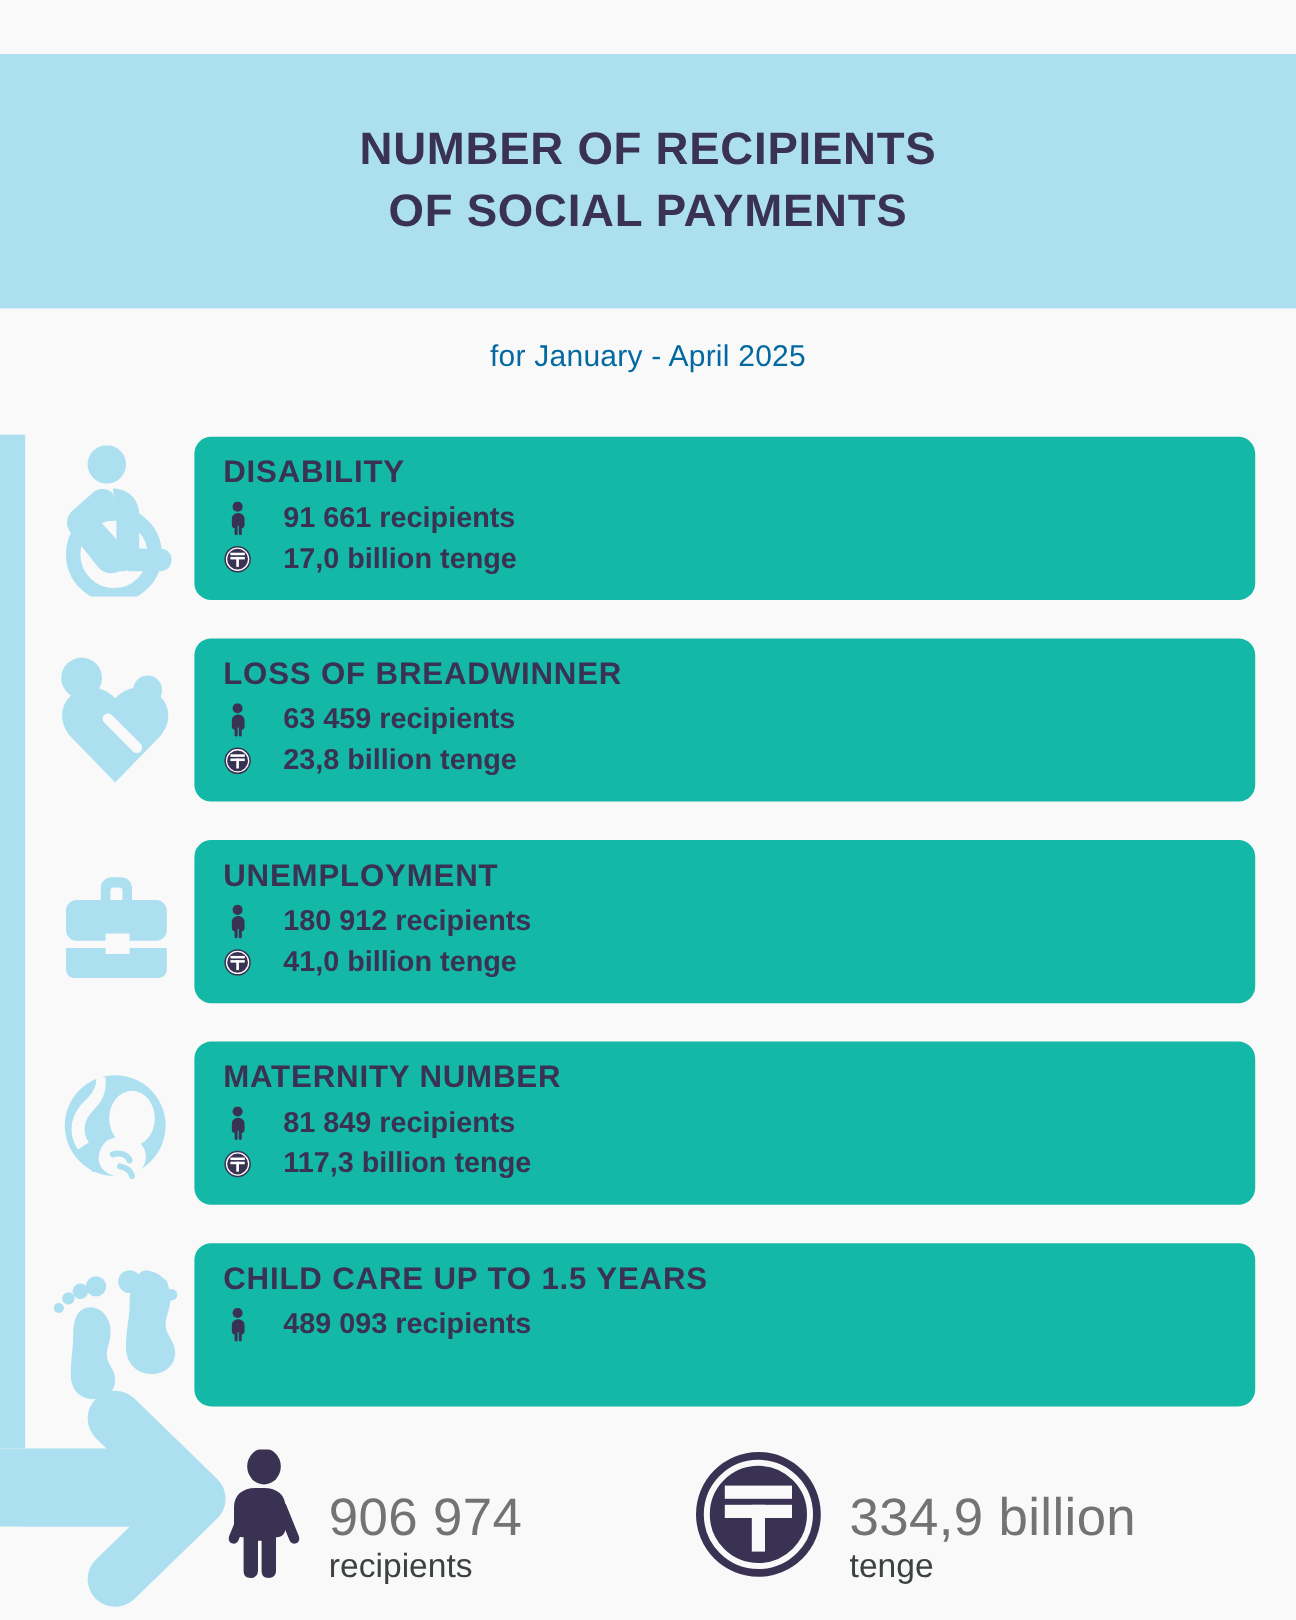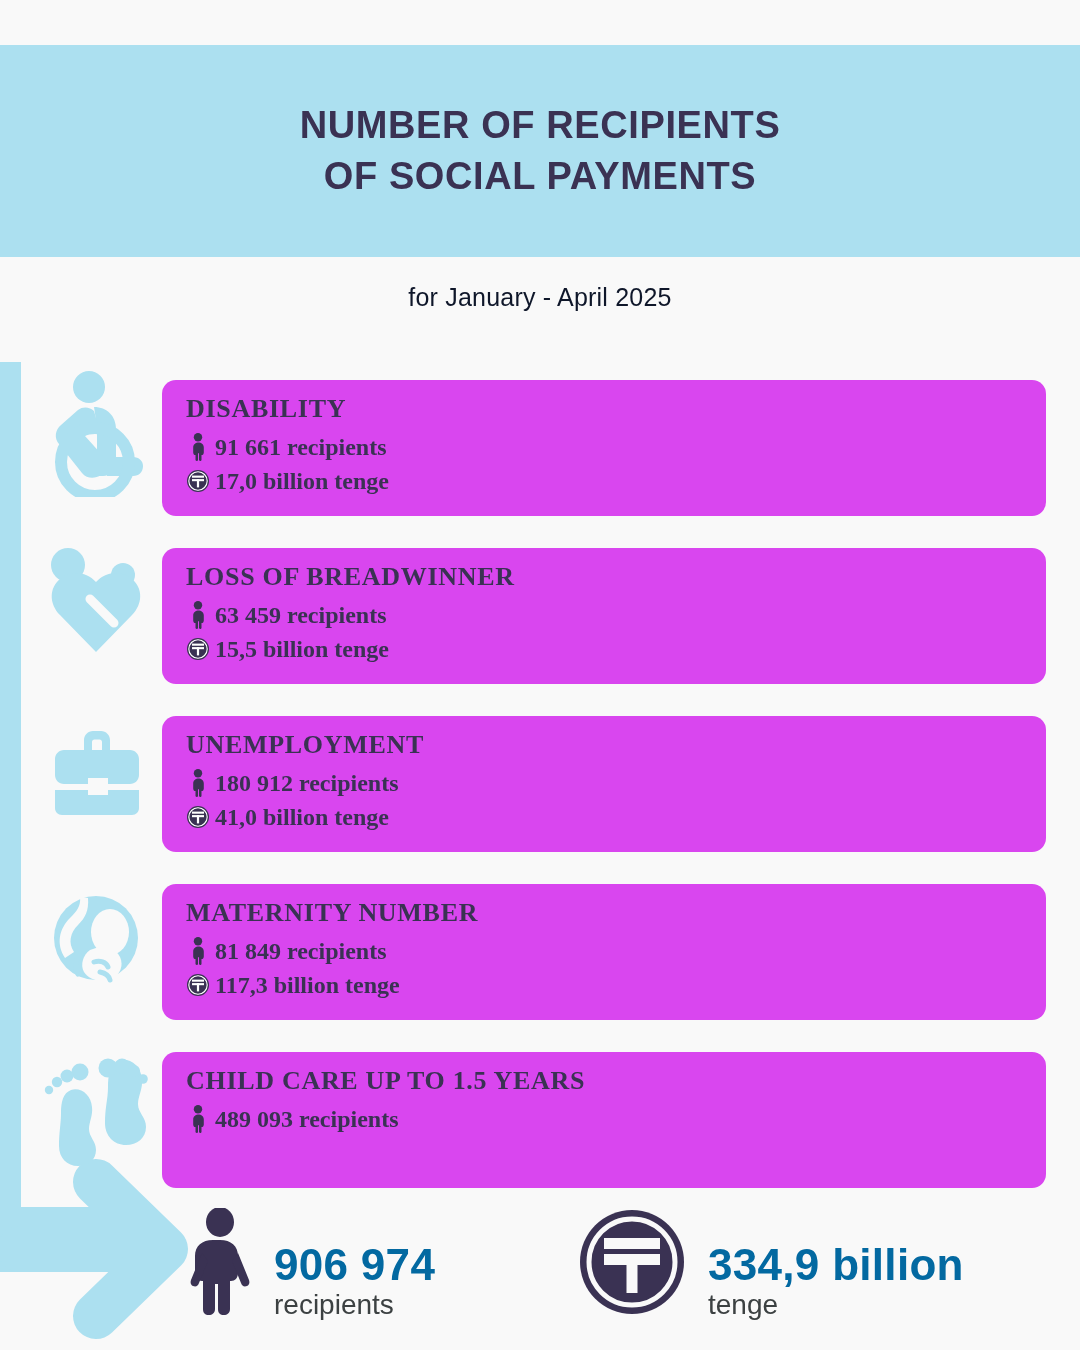--- a/index.html
+++ b/index.html
@@ -36,21 +36,21 @@
   }
   .header-title .line { display: block; }
 
   .subtitle {
     position: absolute;
     left: 0;
     top: 283px;
     width: 1080px;
     text-align: center;
     font-size: 25px;
-    color: #0f172a;
+    color: #0369a1;
     letter-spacing: 0.2px;
   }
 
   
   .rail {
     position: absolute;
     left: 0;
     top: 362px;
     width: 200px;
     height: 985px;
@@ -74,41 +74,40 @@
     top: 0;
     width: 112px;
     height: 140px;
     display: flex;
     align-items: center;
     justify-content: center;
   }
   .card {
     position: absolute;
     left: 162px;
-    top: 16px;
+    top: 0;
     width: 884px;
     height: 136px;
-    background: #d946ef;
+    background: #14b8a6;
     border-radius: 14px;
     padding: 14px 0 0 24px;
-    font-family: Liberation Serif, serif;
   }
   .card.wide  { left: 162px; width: 884px; }
 
   .card-title {
     font-size: 26px;
     font-weight: bold;
     letter-spacing: 0.7px;
     color: #3A3253;
     margin-bottom: 6px;
   }
   .stat {
     display: flex;
     align-items: center;
-    gap: 5px;
+    gap: 26px;
     font-size: 24px;
     font-weight: bold;
     color: #3A3253;
     line-height: 1.42;
   }
   .stat .glyph {
     width: 24px;
     display: flex;
     align-items: center;
     justify-content: center;
@@ -127,22 +126,22 @@
     position: absolute;
     display: flex;
     align-items: center;
     gap: 22px;
   }
   .total-people { left: 188px; top: 8px; }
   .total-money  { left: 578px; top: 8px; }
 
   .total-text .big {
     font-size: 44px;
-    font-weight: bold;
-    color: #0369a1;
+    font-weight: normal;
+    color: #737373;
     letter-spacing: 0.3px;
     line-height: 1.12;
     margin-top: 36px;
   }
   .total-text .sub {
     font-size: 28px;
     color: #3C4142;
     line-height: 1.12;
   }
 
@@ -232,21 +231,21 @@
       <div class="stat">
         <span class="glyph">
           <svg width="24" height="24" viewBox="0 0 24 24">
             <circle cx="12" cy="12" r="11" fill="#3A3253"></circle>
             <circle cx="12" cy="12" r="9.2" fill="none" stroke="#FFFFFF" stroke-width="1.1"></circle>
             <rect x="6" y="6.6" width="12" height="2.1" fill="#FFFFFF"></rect>
             <rect x="6" y="10.1" width="12" height="2.1" fill="#FFFFFF"></rect>
             <rect x="10.9" y="10.1" width="2.2" height="8.3" fill="#FFFFFF"></rect>
           </svg>
         </span>
-        <span>15,5  billion tenge</span>
+        <span>23,8  billion tenge</span>
       </div>
     </div>
   </div>
 
   <div class="row">
     <div class="row-icon">
       <svg width="104" height="104" viewBox="0 0 104 104">
         <path d="M40 22 c0-5 4-9 9-9 l8 0 c5 0 9 4 9 9 l0 10 -8 0 0-8 c0-1.5-1-2.5-2.5-2.5 l-5 0 c-1.5 0-2.5 1-2.5 2.5 l0 8 -8 0 z" fill="#ACE0F0"></path>
         <path d="M20 32 l66 0 c5 0 9 4 9 9 l0 16 c0 5-4 9-9 9 l-22 0 0-6 -20 0 0 6 -24 0 c-5 0-9-4-9-9 l0-16 c0-5 4-9 9-9 z" fill="#ACE0F0"></path>
         <path d="M11 72 l33 0 0 5 20 0 0-5 31 0 0 18 c0 4-3 7-7 7 l-70 0 c-4 0-7-3-7-7 z" fill="#ACE0F0"></path>

